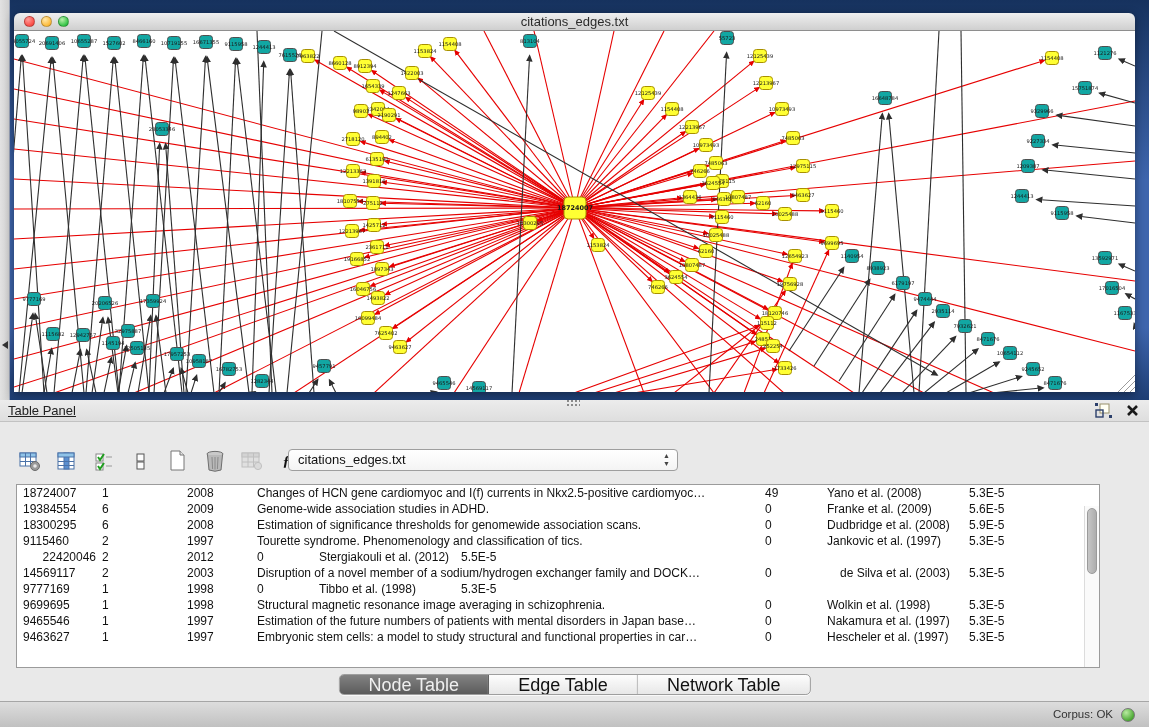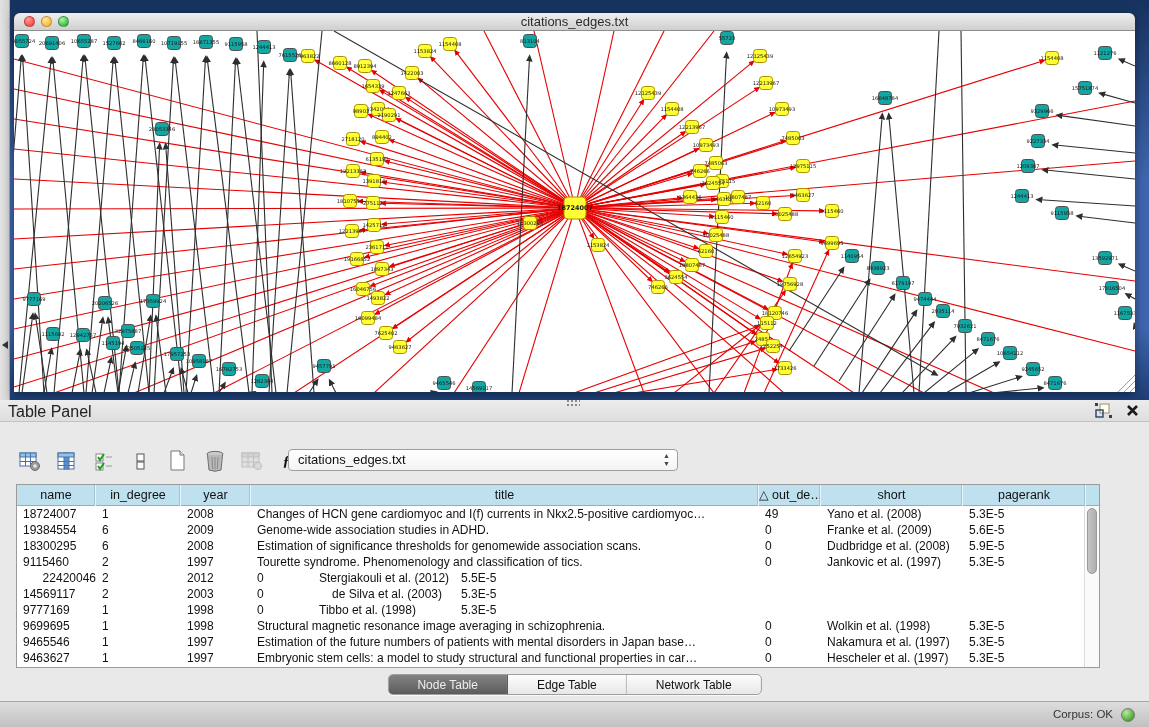--- a/index.html
+++ b/index.html
@@ -27,21 +27,21 @@
   .light { width:11px; height:11px; border-radius:50%; border:1px solid rgba(0,0,0,.25); }
   .light.red    { background:radial-gradient(circle at 35% 30%, #FF9D99, #FB4E47 70%); }
   .light.yellow { background:radial-gradient(circle at 35% 30%, #FFE7A8, #FDBB3B 70%); }
   .light.green  { background:radial-gradient(circle at 35% 30%, #B8F0A8, #35C448 70%); }
   .gcanvas { position:relative; width:1121px; height:361px; background:#FFFFFF; overflow:hidden; }
   svg text { font-family:"DejaVu Sans", sans-serif; }
 
   
   .panel-titlebar { position:absolute; left:0; top:400px; width:1149px; height:22px;
                     background:linear-gradient(#ECECEC,#DEDEDE); border-bottom:1px solid #C2C2C2; }
-  .panel-titlebar .ptitle { position:absolute; left:8px; top:3px; font-size:16px; color:#222; }
+  .panel-titlebar .ptitle { position:absolute; left:8px; top:3px; font-size:13px; color:#222;text-decoration:underline; }
   .grip { position:absolute; left:566px; top:399px; width:14px; height:7px;
           background:radial-gradient(circle,#8a8a8a 1px,transparent 1.4px);
           background-size:4px 4px; }
   .pt-icons { position:absolute; right:10px; top:3px; display:flex; gap:14px; align-items:center; }
 
   .toolbar { position:absolute; left:18px; top:446px; height:30px; display:flex;
              align-items:center; gap:13px; }
   .tbtn { width:24px; height:24px; display:flex; align-items:center; justify-content:center; }
   .tbtn.fx { font-family:"Liberation Serif", serif; font-style:italic; font-weight:bold;
              font-size:15px; color:#111; width:30px; }
@@ -63,21 +63,21 @@
   .td { height:16px; line-height:16px; font-size:12px; color:#111; padding-left:6px;
         white-space:nowrap; overflow:hidden; flex:none; }
   .vscroll { position:absolute; right:0; top:21px; width:15px; height:162px;
              background:#FAFAFA; border-left:1px solid #DCDCDC; }
   .vthumb { position:absolute; left:2px; top:2px; width:10px; height:66px; border-radius:5px;
             background:linear-gradient(90deg,#C6C6C6,#ADADAD); border:1px solid #9A9A9A; }
 
   .tabs { position:absolute; top:674px; left:50%; transform:translateX(-50%);
           display:flex; height:21px; border:1px solid #9E9E9E; border-radius:5px; overflow:hidden;
           background:linear-gradient(#FDFDFD,#E7E7E7); box-shadow:0 1px 0 rgba(255,255,255,.7); }
-  .tab { padding:0 29px; line-height:20px; font-size:12px; color:#111;
+  .tab { padding:0 29px; line-height:20px; font-size:18px; color:#111;
          border-right:1px solid #B9B9B9; }
   .tab:last-child { border-right:none; }
   .tab.selected { background:linear-gradient(#828282,#5C5C5C); color:#EFEFEF;
                   border-right:1px solid #4F4F4F; }
 
   .statusbar { position:absolute; left:0; bottom:0; width:1149px; height:26px;
                background:linear-gradient(#DDDDDD,#C1C1C1); border-top:1px solid #A6A6A6; }
   .mem-label { position:absolute; right:36px; top:6px; font-size:11.5px; color:#333; }
   .mem-dot { position:absolute; right:14px; top:6px; width:14px; height:14px; border-radius:50%;
              border:1px solid #777;
@@ -840,29 +840,20 @@
   </div>
   <div class="tbtn fx">ƒ<small>(x)</small></div>
 </div>
 
 <div class="combo">
   <span>citations_edges.txt</span>
   <span class="arrows">▲<br>▼</span>
 </div>
 
 <div class="table-wrap">
-  <div class="thead" id="thead">
-      <div class="th" style="width: 79px;">name</div>
-      <div class="th" style="width: 85px;">in_degree</div>
-      <div class="th" style="width: 70px;">year</div>
-      <div class="th" style="width: 508px;">title</div>
-      <div class="th" style="width: 62px;">△ out_de…</div>
-      <div class="th" style="width: 142px;">short</div>
-      <div class="th" style="width: 123px;">pagerank</div>
-    </div>
   <div class="tbody" id="tbody">
       <div class="tr">
         <div class="td" style="width: 79px;">18724007</div>
         <div class="td" style="width: 85px;">1</div>
         <div class="td" style="width: 70px;">2008</div>
         <div class="td" style="width: 508px;">Changes of HCN gene cardiomyoc and I(f) currents in Nkx2.5-positive cardiomyoc…</div>
         <div class="td" style="width: 62px;">49</div>
         <div class="td" style="width: 142px;">Yano et al. (2008)</div>
         <div class="td" style="width: 123px;">5.3E-5</div>
       </div>
@@ -898,20 +889,21 @@
         <div class="td" style="width: 85px;">2</div>
         <div class="td" style="width: 70px;">2012</div>
         <div class="td" style="width: 62px;">0</div>
         <div class="td" style="width: 142px;">Stergiakouli et al. (2012)</div>
         <div class="td" style="width: 123px;">5.5E-5</div>
       </div>
       <div class="tr">
         <div class="td" style="width: 79px;">14569117</div>
         <div class="td" style="width: 85px;">2</div>
         <div class="td" style="width: 70px;">2003</div>
+        <div class="td" style="width: 508px;">Disruption of a novel member of a sodium/hydrogen exchanger family and DOCK…</div>
         <div class="td" style="width: 62px;">0</div>
         <div class="td" style="width: 142px; text-align: center;">de Silva et al. (2003)</div>
         <div class="td" style="width: 123px;">5.3E-5</div>
       </div>
       <div class="tr">
         <div class="td" style="width: 79px;">9777169</div>
         <div class="td" style="width: 85px;">1</div>
         <div class="td" style="width: 70px;">1998</div>
         <div class="td" style="width: 62px;">0</div>
         <div class="td" style="width: 142px;">Tibbo et al. (1998)</div>

